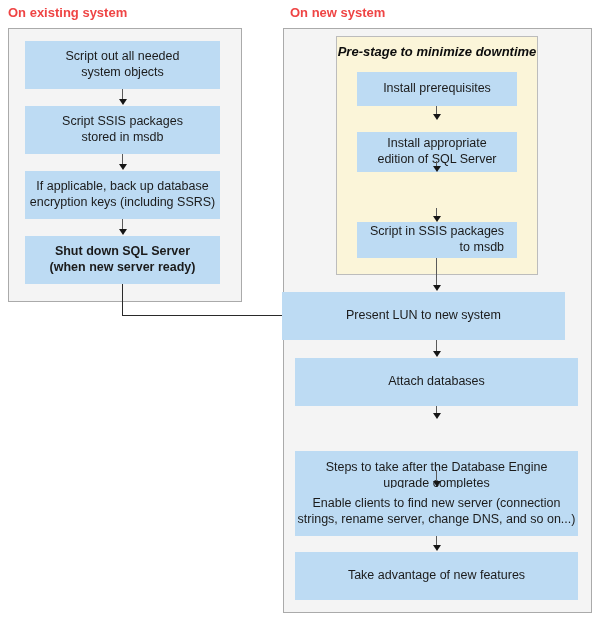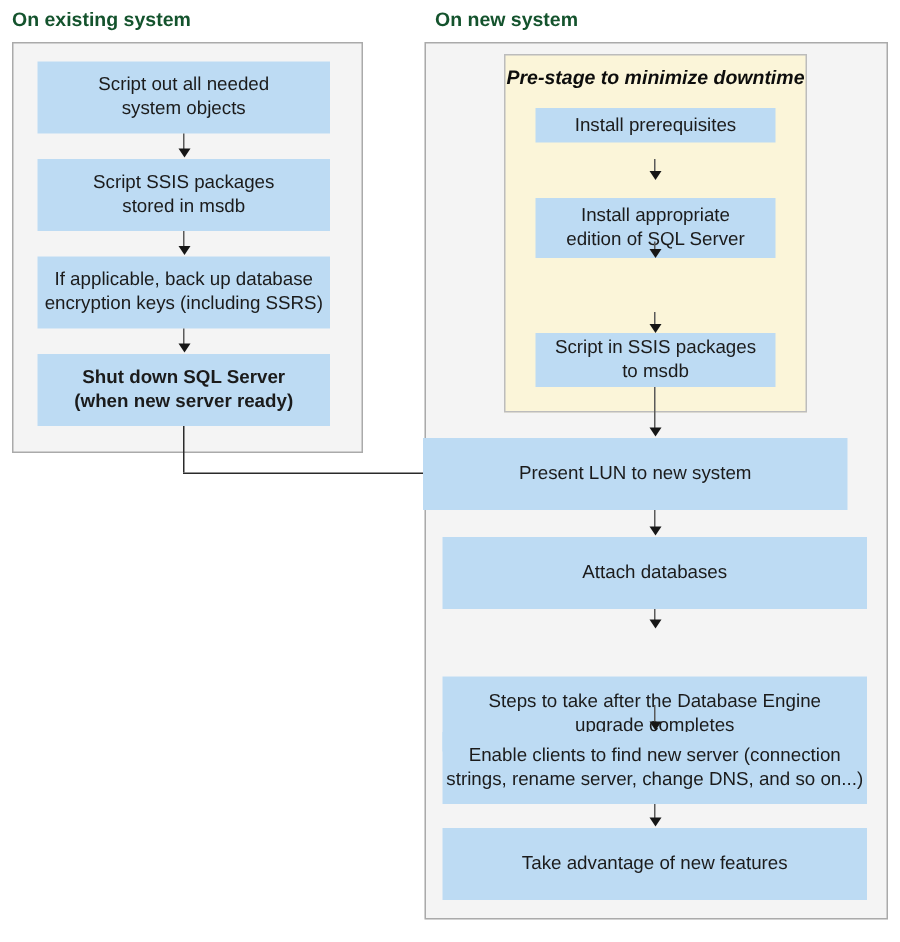--- a/index.html
+++ b/index.html
@@ -12,21 +12,21 @@
     position: relative;
     width: 600px;
     height: 628px;
     background: #ffffff;
     overflow: hidden;
   }
   .col-title {
     position: absolute;
     font-size: 13px;
     font-weight: bold;
-    color: #14532d;
+    color: #ef4444;
     white-space: nowrap;
   }
   .panel {
     position: absolute;
     background: #f4f4f4;
     border: 1px solid #aaaaaa;
   }
   .prestage {
     position: absolute;
     background: #fbf5d9;
@@ -113,36 +113,36 @@
     <div class="conn-h" style="left:122px; top:315px; width:166px;"></div>
     <div class="conn-head" style="left:288px; top:311px;"></div>
   </div>
 
   <div class="panel" style="left:283px; top:28px; width:309px; height:585px;"></div>
 
   <div class="prestage" style="left:336px; top:36px; width:202px; height:239px;">
     <div class="prestage-title" style="top:7px;">Pre-stage to minimize downtime</div>
   </div>
 
-  <div class="box" style="left:357px; top:72px; width:160px; height:23px;">Install prerequisites</div>
+  <div class="box" style="left:357px; top:72px; width:160px; height:34px;">Install prerequisites</div>
   <div class="varrow" style="left:432px; top:106px; height:14px;">
     <i class="shaft"></i>
       <i class="head"></i>
   </div>
   <div class="box" style="left:357px; top:132px; width:160px; height:40px;">Install appropriate
 edition of SQL Server</div>
   <div class="varrow" style="left:432px; top:161px; height:11px;">
     <i class="shaft"></i>
       <i class="head"></i>
   </div>
   <div class="varrow" style="left:432px; top:208px; height:14px;">
     <i class="shaft"></i>
       <i class="head"></i>
   </div>
-  <div class="box" style="left:357px; top:222px; width:160px; height:36px;">Script in SSIS packages
+  <div class="box" style="left:357px; top:222px; width:160px; height:36px;text-align:right;">Script in SSIS packages
 to msdb</div>
 
   <div class="varrow" style="left:432px; top:258px; height:33px;">
     <i class="shaft"></i>
       <i class="head"></i>
   </div>
 
   <div class="box" style="left:282px; top:292px; width:283px; height:48px;">Present LUN to new system</div>
   <div class="varrow" style="left:432px; top:340px; height:17px;">
     <i class="shaft"></i>

